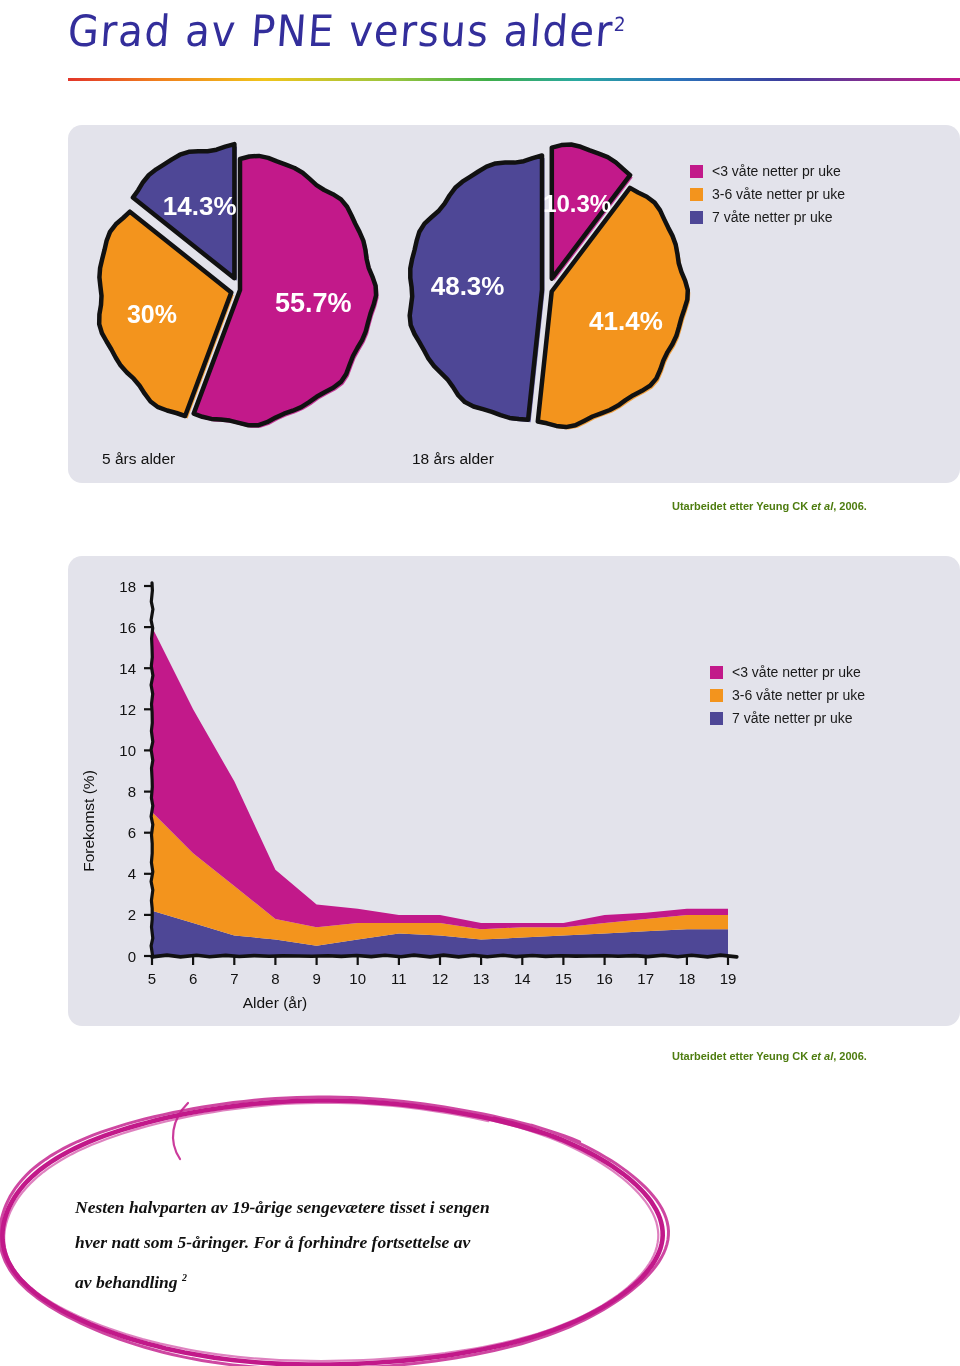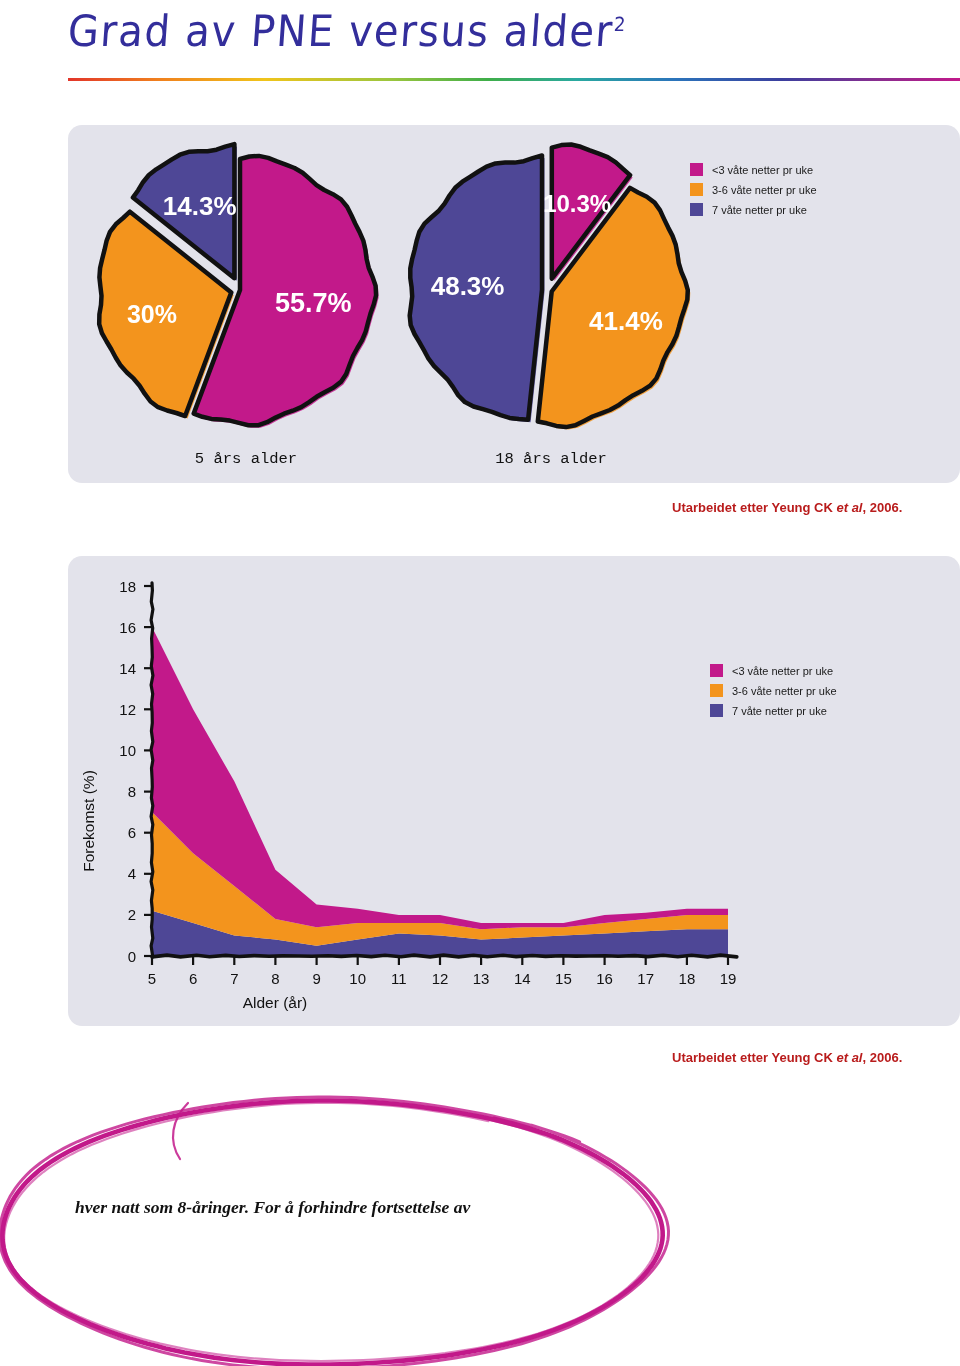--- a/index.html
+++ b/index.html
@@ -31,43 +31,43 @@
   .panel{
     position:absolute; background:#E3E3EB; border-radius:14px;
   }
   #panel-pies{ left:68px; top:125px; width:892px; height:358px; }
   #panel-area{ left:68px; top:556px; width:892px; height:470px; }
 
   
   .legend{ position:absolute; }
   .legend-row{ display:flex; align-items:center; margin-bottom:7px; }
   .legend-swatch{ width:13px; height:13px; margin-right:9px; flex:0 0 13px; }
-  .legend-label{ font-size:11px; color:#1a1a1a; white-space:nowrap;
+  .legend-label{ font-size:14px; color:#1a1a1a; white-space:nowrap;
     font-family:"Liberation Sans", sans-serif; }
 
   #legend-pies{ left:690px; top:163px; }
   #legend-area{ left:710px; top:664px; }
 
   
   .pie-block{ position:absolute; }
   #pie-5{ left:90px; top:140px; width:310px; height:330px; }
   #pie-19{ left:400px; top:140px; width:300px; height:330px; }
   .pie-caption{
-    position:absolute; bottom:2px; left:1px; width:100%;
-    text-align:center; font-size:15.5px; color:#111;font-family:Liberation Mono, monospace;
+    position:absolute; bottom:2px; left:12px; width:100%;
+    font-size:15.5px; color:#111;
   }
   .pie-svg{ display:block; }
   .slice-label{
     font-family:"Liberation Sans", sans-serif;
     font-weight:bold; fill:#ffffff;
   }
 
   
   .source{
-    position:absolute; font-size:13px; color:#b91c1c; font-weight:bold;
+    position:absolute; font-size:11px; color:#4d7c0f; font-weight:bold;
     white-space:nowrap;
   }
   .source i{ font-style:italic; }
   #source-pies{ left:672px; top:500px; }
   #source-area{ left:672px; top:1050px; }
 
   
   #areachart{ position:absolute; left:68px; top:556px; width:892px; height:470px; }
   .axis-num{ font-size:15px; fill:#111; font-family:"Liberation Sans",sans-serif; }
   .axis-title{ font-size:15.5px; fill:#111; font-family:"Liberation Sans",sans-serif; }
@@ -242,16 +242,18 @@
 
   <svg id="callout" viewBox="0 0 720 281">
     <g id="callout-ring">
         <polyline points="493.8,33.8 502.9,36.0 511.9,38.3 520.7,40.7 529.2,43.2 537.5,45.9 545.6,48.7 553.4,51.5 561.0,54.5 568.3,57.6 575.4,60.8 582.2,64.0 588.8,67.4 595.1,70.8 601.2,74.3 607.0,77.8 612.6,81.4 617.9,85.1 623.0,88.8 627.8,92.6 632.4,96.5 636.7,100.4 640.7,104.3 644.4,108.3 647.8,112.3 651.0,116.4 653.7,120.6 656.2,124.8 658.2,129.0 659.9,133.2 661.2,137.5 662.1,141.8 662.6,146.1 662.7,150.4 662.4,154.7 661.6,159.0 660.5,163.3 658.9,167.5 657.0,171.7 654.7,175.9 652.0,180.1 649.0,184.2 645.6,188.3 642.0,192.3 638.0,196.3 633.7,200.2 629.1,204.1 624.3,207.9 619.2,211.7 613.8,215.4 608.1,219.0 602.2,222.5 596.0,226.0 589.6,229.4 582.8,232.7 575.9,236.0 568.6,239.1 561.1,242.1 553.4,245.1 545.4,247.9 537.2,250.6 528.7,253.2 520.0,255.7 511.1,258.0 502.0,260.2 492.7,262.3 483.3,264.3 473.7,266.1 463.9,267.8 454.1,269.4 444.1,270.9 434.1,272.2 423.9,273.5 413.7,274.6 403.4,275.6 393.1,276.5 382.7,277.3 372.2,278.0 361.7,278.5 351.1,279.0 340.5,279.3 329.9,279.5 319.3,279.6 308.6,279.6 297.9,279.4 287.3,279.1 276.6,278.6 266.0,278.0 255.5,277.2 245.0,276.3 234.6,275.2 224.3,274.0 214.1,272.6 204.1,271.0 194.2,269.3 184.5,267.5 175.0,265.5 165.6,263.4 156.5,261.1 147.5,258.8 138.7,256.3 130.2,253.7 121.8,251.0 113.7,248.2 105.8,245.3 98.1,242.4 90.6,239.3 83.4,236.1 76.4,232.9 69.7,229.6 63.2,226.2 57.0,222.7 51.1,219.1 45.4,215.5 40.1,211.8 35.1,208.0 30.5,204.1 26.2,200.2 22.2,196.2 18.6,192.2 15.4,188.1 12.5,184.0 10.0,179.8 7.9,175.7 6.1,171.5 4.7,167.2 3.7,163.0 2.9,158.8 2.5,154.5 2.4,150.3 2.6,146.0 3.1,141.8 3.9,137.6 5.0,133.4 6.3,129.2 7.9,125.0 9.8,120.8 12.0,116.7 14.4,112.5 17.2,108.4 20.2,104.4 23.6,100.3 27.2,96.3 31.2,92.4 35.6,88.5 40.2,84.6 45.2,80.8 50.6,77.1 56.3,73.5 62.3,69.9 68.6,66.5 75.3,63.1 82.2,59.9 89.5,56.7 97.0,53.6 104.8,50.7 112.8,47.9 121.1,45.1 129.6,42.5 138.3,40.0 147.2,37.6 156.2,35.3 165.4,33.1 174.8,31.1 184.4,29.1 194.0,27.3 203.8,25.5 213.8,23.9 223.8,22.5 234.0,21.1 244.3,19.9 254.7,18.8 265.2,17.9 275.7,17.1 286.3,16.5 297.0,16.0 307.7,15.7 318.4,15.5 329.1,15.5 339.8,15.7 350.5,16.0 361.2,16.5 371.7,17.1 382.2,17.9 392.7,18.8 403.0,19.8 413.2,20.9 423.4,22.2 433.4,23.6 443.3,25.1 453.1,26.7 462.8,28.4 472.4,30.2 481.8,32.1 491.2,34.1 500.4,36.2 509.4,38.4 518.3,40.7 527.0,43.2 535.6,45.7 544.0,48.3" fill="none" stroke="#C2198A" stroke-width="4.6" stroke-linecap="round" opacity="1"></polyline>
         <polyline points="531.6,40.2 540.1,42.9 548.3,45.7 556.3,48.7 564.1,51.7 571.5,54.9 578.8,58.1 585.7,61.4 592.4,64.9 598.9,68.4 605.1,72.0 611.1,75.6 616.8,79.3 622.3,83.1 627.5,86.9 632.5,90.8 637.3,94.8 641.7,98.8 645.9,102.8 649.8,107.0 653.4,111.2 656.7,115.4 659.6,119.7 662.1,124.0 664.2,128.3 665.9,132.7 667.2,137.2 668.1,141.6 668.5,146.1 668.4,150.5 667.9,155.0 666.9,159.4 665.5,163.8 663.7,168.2 661.4,172.6 658.8,176.9 655.8,181.2 652.5,185.4 648.8,189.5 644.8,193.6 640.6,197.7 636.0,201.7 631.3,205.6 626.2,209.5 621.0,213.3 615.5,217.1 609.7,220.8 603.7,224.4 597.5,228.0 591.1,231.5 584.4,234.9 577.4,238.2 570.2,241.5 562.7,244.6 555.0,247.6 547.0,250.6 538.8,253.4 530.3,256.1 521.6,258.7 512.6,261.1 503.5,263.4 494.2,265.6 484.6,267.6 475.0,269.5 465.2,271.3 455.3,273.0 445.2,274.5 435.1,275.9 424.9,277.2 414.5,278.4 404.2,279.5 393.7,280.5 383.2,281.4 372.6,282.1 362.0,282.8 351.3,283.3 340.5,283.8 329.7,284.1 318.9,284.2 308.0,284.2 297.2,284.1 286.3,283.8 275.5,283.4 264.6,282.8 253.9,282.0 243.2,281.0 232.6,279.9 222.2,278.6 211.8,277.1 201.7,275.4 191.7,273.6 181.9,271.6 172.3,269.5 162.9,267.2 153.8,264.8 144.8,262.3 136.1,259.6 127.6,256.9 119.4,254.0 111.3,251.0 103.5,248.0 95.8,244.9 88.4,241.7 81.2,238.4 74.3,235.0 67.6,231.6 61.1,228.1 54.8,224.5 48.9,220.9 43.2,217.1 37.8,213.3 32.8,209.4 28.1,205.5 23.7,201.5 19.7,197.4 16.0,193.3 12.8,189.1 9.9,184.9 7.4,180.6 5.2,176.3 3.5,172.0 2.0,167.7 0.9,163.3 0.2,159.0 -0.3,154.6 -0.4,150.3 -0.3,145.9 0.1,141.6 0.8,137.2 1.7,132.9 2.9,128.6 4.3,124.2 6.0,119.9 8.0,115.6 10.2,111.3 12.8,107.1 15.6,102.8 18.8,98.6 22.3,94.5 26.2,90.3 30.4,86.2 35.0,82.2 40.0,78.3 45.4,74.4 51.1,70.6 57.2,67.0 63.7,63.4 70.6,59.9 77.7,56.5 85.2,53.3 93.0,50.2 101.1,47.2 109.4,44.3 118.0,41.6 126.7,38.9 135.7,36.4 144.8,34.0 154.1,31.7 163.6,29.6 173.2,27.5 182.9,25.6 192.7,23.7 202.7,22.0 212.8,20.4 223.0,18.9 233.3,17.6 243.7,16.4 254.2,15.3 264.8,14.3 275.4,13.6 286.1,12.9 296.9,12.5 307.7,12.2 318.5,12.0 329.3,12.1 340.1,12.3 350.9,12.6 361.6,13.1 372.2,13.8 382.8,14.6 393.3,15.5 403.7,16.6 414.0,17.8 424.2,19.1 434.3,20.5 444.3,22.0 454.2,23.7 464.0,25.4 473.7,27.2 483.3,29.0 492.8,31.0 502.2,33.1 511.5,35.3 520.7,37.6 529.7,40.0 538.5,42.5 547.2,45.1 555.7,47.8 563.9,50.7 571.9,53.7 579.6,56.8" fill="none" stroke="#C2198A" stroke-width="3" stroke-linecap="round" opacity="0.8"></polyline>
         <polyline points="433.4,25.2 443.4,26.6 453.3,28.1 463.1,29.7 472.8,31.5 482.2,33.4 491.6,35.4 500.7,37.5 509.6,39.8 518.3,42.2 526.7,44.7 534.9,47.4 542.9,50.1 550.5,53.0 558.0,56.0 565.1,59.0 572.0,62.2 578.6,65.4 585.0,68.7 591.1,72.1 597.0,75.5 602.6,79.0 607.9,82.6 613.1,86.2 618.0,89.8 622.7,93.5 627.1,97.2 631.3,101.0 635.3,104.9 639.0,108.7 642.4,112.7 645.5,116.6 648.3,120.6 650.8,124.7 653.0,128.8 654.8,132.9 656.3,137.0 657.3,141.2 658.0,145.4 658.3,149.6 658.2,153.7 657.6,157.9 656.7,162.1 655.4,166.3 653.7,170.4 651.7,174.5 649.3,178.6 646.5,182.7 643.4,186.7 640.0,190.6 636.3,194.6 632.2,198.4 627.9,202.3 623.3,206.0 618.4,209.8 613.2,213.4 607.8,217.0 602.1,220.6 596.1,224.0 589.8,227.4 583.3,230.7 576.4,233.9 569.3,237.1 561.9,240.1 554.2,243.0 546.3,245.8 538.1,248.5 529.7,251.0 521.0,253.4 512.1,255.7 503.0,257.9 493.7,259.9 484.2,261.8 474.6,263.6 464.9,265.2 455.0,266.7 445.1,268.1 435.0,269.3 424.9,270.4 414.8,271.5 404.5,272.4 394.3,273.2 383.9,273.9 373.6,274.5 363.2,275.0 352.8,275.4 342.3,275.7 331.8,275.9 321.3,276.0 310.8,275.9 300.3,275.7 289.8,275.4 279.3,275.0 268.9,274.4 258.5,273.7 248.1,272.8 237.9,271.8 227.7,270.6 217.6,269.3 207.7,267.9 197.9,266.3 188.2,264.5 178.8,262.7 169.4,260.7 160.3,258.6 151.3,256.3 142.5,254.0 134.0,251.5 125.6,249.0 117.4,246.3 109.4,243.6 101.6,240.7 94.0,237.8 86.6,234.8 79.5,231.7 72.6,228.5 65.9,225.2 59.6,221.9 53.4,218.4 47.6,214.9 42.1,211.3 37.0,207.6 32.2,203.9 27.7,200.0 23.7,196.2 20.0,192.2 16.7,188.2 13.8,184.2 11.3,180.1 9.2,176.0 7.4,171.8 6.1,167.7 5.1,163.5 4.5,159.3 4.2,155.1 4.2,151.0 4.6,146.8 5.2,142.7 6.2,138.5 7.4,134.4 8.9,130.3 10.6,126.2 12.6,122.2 14.9,118.2 17.4,114.1 20.3,110.2 23.4,106.2 26.8,102.3 30.4,98.4 34.4,94.6 38.7,90.8 43.4,87.0 48.3,83.4 53.6,79.8 59.2,76.2 65.1,72.8 71.3,69.4 77.8,66.1 84.7,62.9 91.8,59.8 99.1,56.9 106.7,54.0 114.6,51.2 122.6,48.5 130.9,45.9 139.4,43.4 148.0,41.0 156.8,38.7 165.8,36.5 175.0,34.4 184.3,32.4 193.7,30.5 203.3,28.7 213.1,27.1 222.9,25.5 232.9,24.1 243.1,22.8 253.3,21.6 263.7,20.6 274.1,19.7 284.6,19.0 295.2,18.5 305.9,18.1 316.5,17.8 327.2,17.8 337.9,17.9 348.5,18.1 359.2,18.5 369.7,19.1 380.2,19.8 390.6,20.7 400.9,21.7 411.1,22.9 421.2,24.2 431.2,25.6 441.0,27.1 450.8,28.7 460.4,30.4 469.8,32.2 479.2,34.1 488.4,36.1" fill="none" stroke="#C2198A" stroke-width="2.2" stroke-linecap="round" opacity="0.55"></polyline>
         <path d="M 188 18 C 172 34 168 56 180 74" fill="none" stroke="#C2198A" stroke-width="2.2" stroke-linecap="round" opacity="0.85"></path>
       </g>
   </svg>
   <div id="callout-text">
-    <p>hver natt som 8-åringer. For å forhindre fortsettelse av</p>
+    <p>Nesten halvparten av 19-årige sengevætere tisset i sengen</p>
+    <p>hver natt som 5-åringer. For å forhindre fortsettelse av</p>
+    <p><span>av behandling </span><span class="sup">2</span></p>
   </div>
 
 </div>
 
 </body></html>

